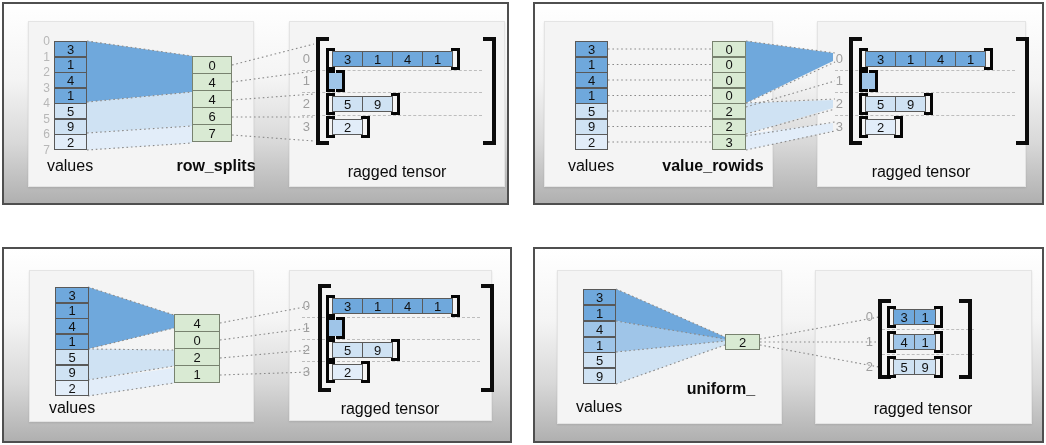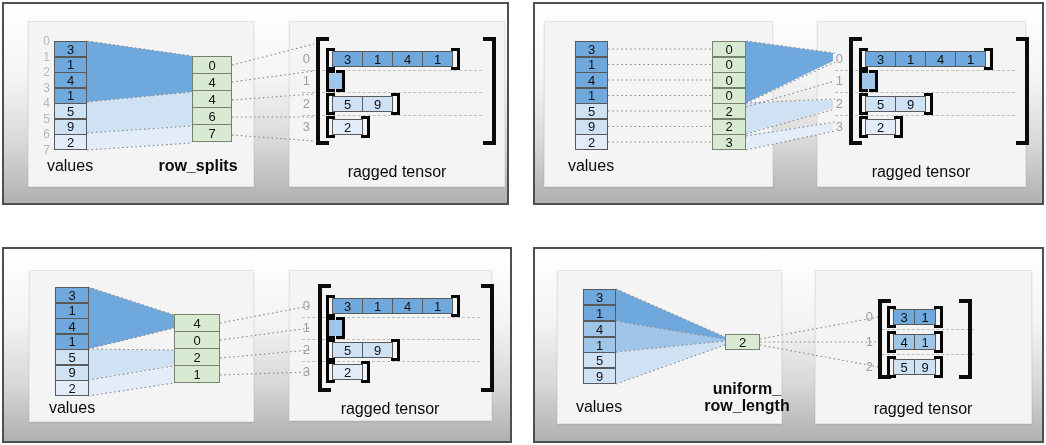--- a/index.html
+++ b/index.html
@@ -79,21 +79,21 @@
     <div class="vcell c-light" style="left:50px;top:114.5px;width:33px;height:16px">9</div>
     <div class="vcell c-pale" style="left:50px;top:130px;width:33px;height:16px">2</div>
 
     <div class="gcell" style="left:188px;top:52px;width:40px;height:18px">0</div>
     <div class="gcell" style="left:188px;top:69px;width:40px;height:18px">4</div>
     <div class="gcell" style="left:188px;top:86px;width:40px;height:18px">4</div>
     <div class="gcell" style="left:188px;top:103px;width:40px;height:18px">6</div>
     <div class="gcell" style="left:188px;top:120px;width:40px;height:18px">7</div>
 
     <div class="lab" style="left:26px;top:153px;width:80px">values</div>
-    <div class="lab b" style="left:124px;top:153px;width:140px">row_splits</div>
+    <div class="lab b" style="left:142px;top:153px;width:140px">row_splits</div>
 
     <div class="ob l" style="left:312px;top:33px;height:108px"></div>
     <div class="ob r" style="left:479px;top:33px;height:108px"></div>
     <div class="sep" style="left:298px;top:66px;width:180px"></div>
     <div class="sep" style="left:298px;top:88px;width:180px"></div>
     <div class="sep" style="left:298px;top:111px;width:180px"></div>
 
     <div class="rowlab" style="left:288px;top:47px">0</div>
     <div class="rowlab" style="left:288px;top:69px">1</div>
     <div class="rowlab" style="left:288px;top:92px">2</div>
@@ -161,20 +161,21 @@
 
     <div class="gcell" style="left:177px;top:37px;width:34px;height:16px">0</div>
     <div class="gcell" style="left:177px;top:52.5px;width:34px;height:16px">0</div>
     <div class="gcell" style="left:177px;top:68px;width:34px;height:16px">0</div>
     <div class="gcell" style="left:177px;top:83.5px;width:34px;height:16px">0</div>
     <div class="gcell" style="left:177px;top:99px;width:34px;height:16px">2</div>
     <div class="gcell" style="left:177px;top:114.5px;width:34px;height:16px">2</div>
     <div class="gcell" style="left:177px;top:130px;width:34px;height:16px">3</div>
 
     <div class="lab" style="left:16px;top:153px;width:80px">values</div>
+    <div class="lab b" style="left:108px;top:153px;width:140px">value_rowids</div>
 
     <div class="ob l" style="left:314px;top:33px;height:108px"></div>
     <div class="ob r" style="left:481px;top:33px;height:108px"></div>
     <div class="sep" style="left:300px;top:66px;width:180px"></div>
     <div class="sep" style="left:300px;top:88px;width:180px"></div>
     <div class="sep" style="left:300px;top:111px;width:180px"></div>
 
     <div class="rowlab" style="left:290px;top:47px">0</div>
     <div class="rowlab" style="left:290px;top:69px">1</div>
     <div class="rowlab" style="left:290px;top:92px">2</div>
@@ -301,23 +302,22 @@
     <div class="vcell c-dark" style="left:48px;top:40px;width:33px;height:16px">3</div>
     <div class="vcell c-dark" style="left:48px;top:56px;width:33px;height:16px">1</div>
     <div class="vcell c-med" style="left:48px;top:72px;width:33px;height:16px">4</div>
     <div class="vcell c-med" style="left:48px;top:88px;width:33px;height:16px">1</div>
     <div class="vcell c-light" style="left:48px;top:103px;width:33px;height:16px">5</div>
     <div class="vcell c-light" style="left:48px;top:119px;width:33px;height:16px">9</div>
 
     <div class="gcell" style="left:190px;top:85px;width:35px;height:16px">2</div>
 
     <div class="lab" style="left:24px;top:149px;width:80px">values</div>
-    <div class="lab b" style="left:142px;top:131px;width:140px">
+    <div class="lab b" style="left:116px;top:131px;width:140px">
       <div>uniform_</div>
-      <div>row_length</div>
     </div>
 
     <div class="ob l" style="left:343px;top:50px;height:80px"></div>
     <div class="ob r" style="left:424px;top:50px;height:80px"></div>
     <div class="sep" style="left:347px;top:80px;width:92px"></div>
     <div class="sep" style="left:347px;top:105px;width:92px"></div>
 
     <div class="rowlab" style="left:320px;top:60px">0</div>
     <div class="rowlab" style="left:320px;top:85px">1</div>
     <div class="rowlab" style="left:320px;top:110px">2</div>

